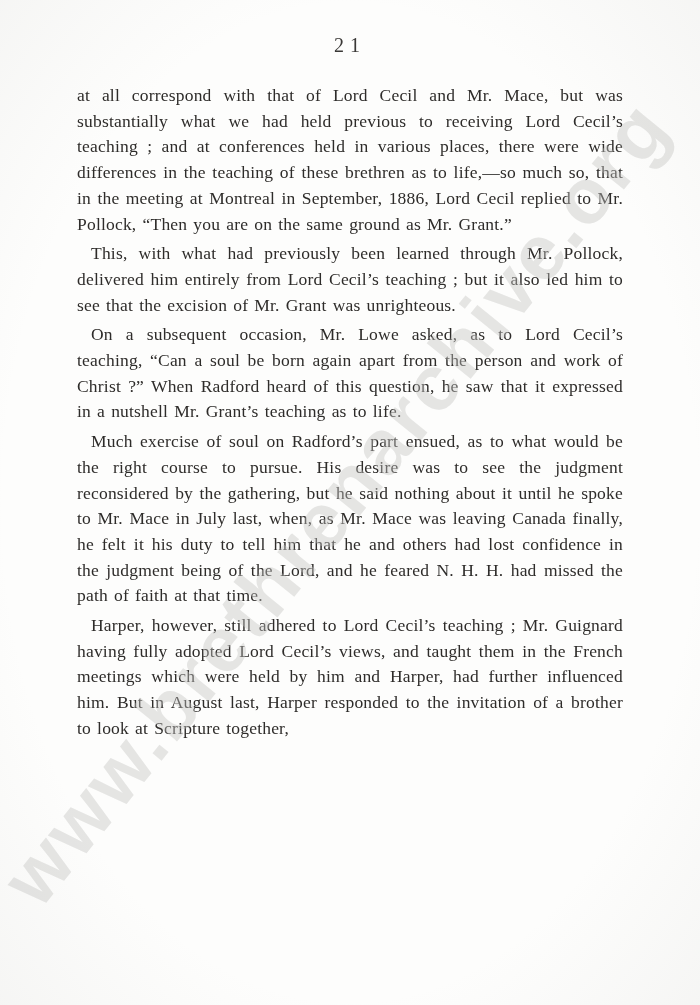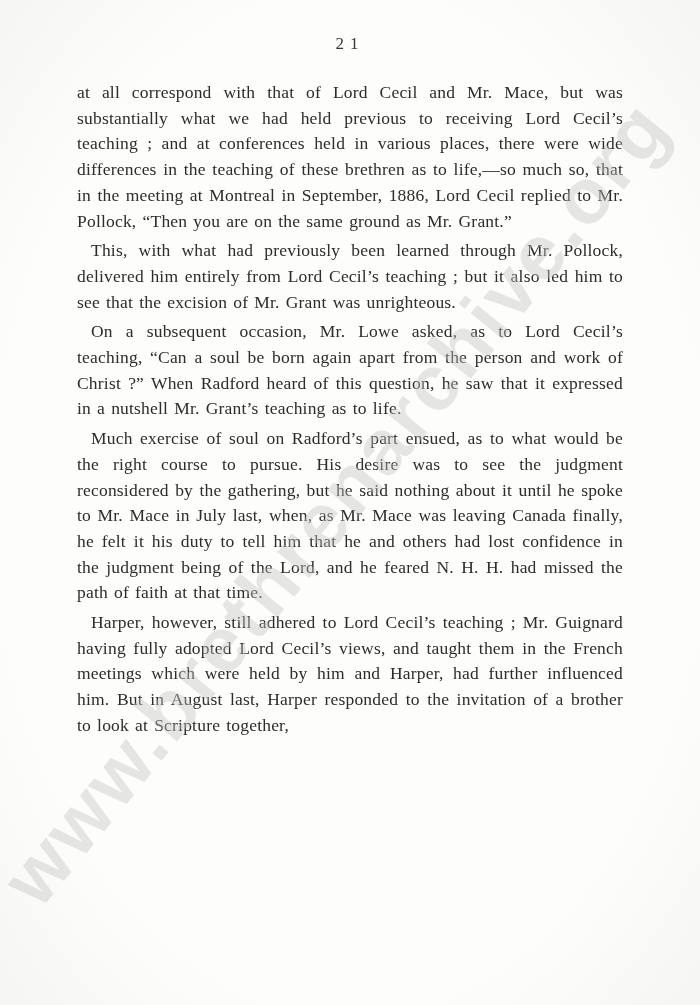--- a/index.html
+++ b/index.html
@@ -20,21 +20,21 @@
     width: 700px;
     height: 1005px;
     box-sizing: border-box;
     padding-top: 34px;
     background:
       radial-gradient(ellipse at 50% 50%, rgba(255,255,255,0) 70%, rgba(180,180,175,0.10) 100%),
       #fdfdfc;
   }
   .page-number {
     text-align: center;
-    font-size: 17px;
+    font-size: 20px;
     letter-spacing: 6px;
     color: #3a3836;
     margin-bottom: 26px;
     padding-left: 0; 
   }
   .watermark {
     position: absolute;
     top: 50%;
     left: 48%;
     transform: translate(-50%, -50%) rotate(-51deg);

